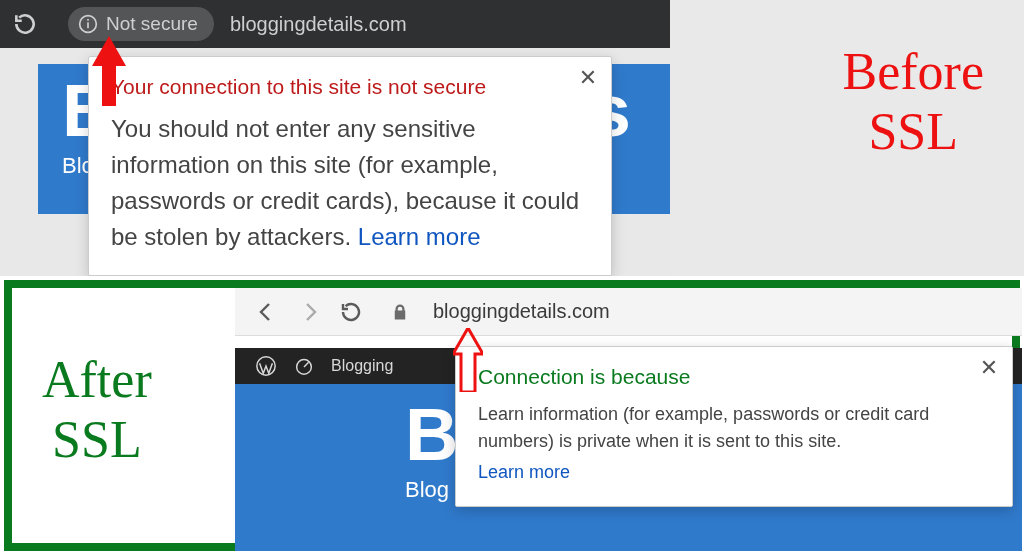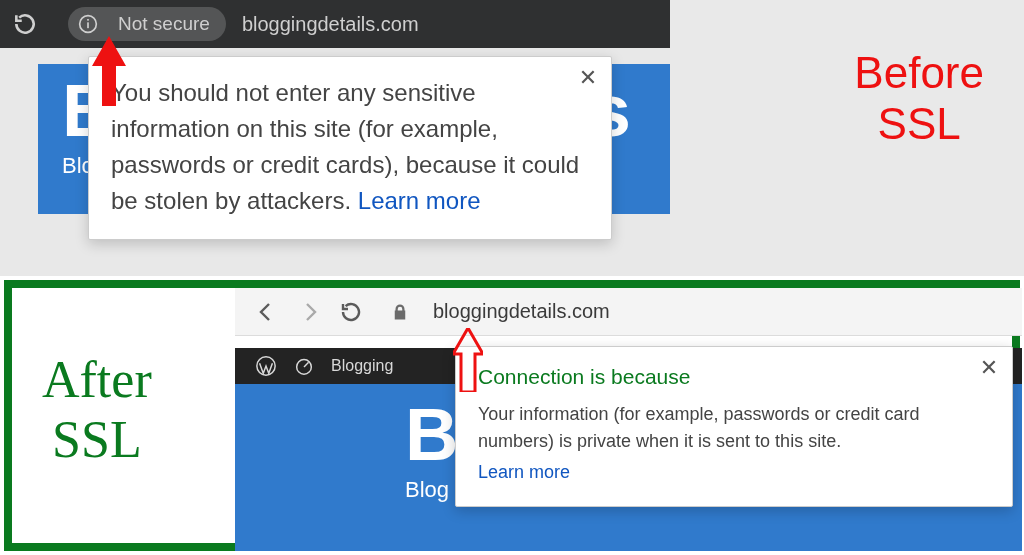--- a/index.html
+++ b/index.html
@@ -5,37 +5,37 @@
   * { box-sizing: border-box; margin: 0; padding: 0; }
   body { font-family: "Segoe UI", Arial, sans-serif; width: 1024px; height: 555px; overflow: hidden; background: #fff; }
 
   .stage { width: 1024px; height: 555px; position: relative; }
 
   
   .top { position: absolute; left: 0; top: 0; width: 1024px; height: 276px; background: #e9e9e9; overflow: hidden; }
   .top-left-clip { position: absolute; left: 0; top: 0; width: 670px; height: 276px; overflow: hidden; }
   .dark-bar { position: absolute; left: 0; top: 0; width: 670px; height: 48px; background: #2f3031; display: flex; align-items: center; }
   .reload { width: 26px; height: 26px; margin-left: 12px; color: #cfcfcf; }
-  .not-secure-badge { margin-left: 30px; background: #545556; border-radius: 18px; height: 34px; padding: 0 16px 0 10px; display: flex; align-items: center; gap: 20px; color: #cfcfcf; font-size: 19px; }
+  .not-secure-badge { margin-left: 30px; background: #545556; border-radius: 18px; height: 34px; padding: 0 16px 0 10px; display: flex; align-items: center; gap: 8px; color: #cfcfcf; font-size: 19px; }
   .info-icon { width: 20px; height: 20px; fill: #cfcfcf; }
   .url-dark { color: #cfcfcf; font-size: 20px; margin-left: 16px; }
 
   .site-bg-top { position: absolute; left: 0; top: 48px; width: 670px; height: 228px; background: #e8e8e8; }
   .site-banner-top { position: absolute; left: 38px; top: 16px; width: 632px; height: 150px; background: #307acc; color: #fff; }
   .site-title-top { font-size: 74px; font-weight: 800; letter-spacing: 1px; padding: 4px 24px 0; white-space: nowrap; }
   .site-tag-top { font-size: 22px; padding: 0 24px; }
 
   .popup-top { position: absolute; left: 88px; top: 56px; width: 524px; background: #fff; border: 1px solid #ccc; border-radius: 2px; box-shadow: 0 4px 14px rgba(0,0,0,.18); padding: 18px 22px 20px; }
   .popup-top-title { color: #bd1a1a; font-size: 21px; margin-bottom: 12px; }
   .popup-top-body { color: #444; font-size: 24px; line-height: 1.5; }
   .popup-top .learn { color: #1056c0; cursor: pointer; }
   .popup-top .close-btn { position: absolute; top: 8px; right: 10px; width: 26px; height: 26px; color: #555; font-size: 22px; line-height: 22px; text-align: center; cursor: pointer; background: transparent; border: none; }
 
   .red-arrow { position: absolute; left: 92px; top: 36px; z-index: 10; }
-  .before-label { position: absolute; right: 40px; top: 48px; color: #e11; font-size: 44px; line-height: 1.15; text-align: center; font-weight: 400; font-family: Liberation Sans, sans-serif; }
+  .before-label { position: absolute; right: 40px; top: 42px; color: #e11; font-size: 52px; line-height: 1.15; text-align: center; font-weight: 400; font-family: Liberation Serif, serif; }
 
   
   .bottom { position: absolute; left: 0; top: 276px; width: 1024px; height: 279px; background: #fff; }
   .green-frame { position: absolute; left: 4px; right: 4px; top: 4px; bottom: 4px; border: 8px solid #0a7a1f; }
   .after-label { position: absolute; left: 30px; top: 62px; color: #0a7a1f; font-size: 52px; line-height: 1.15; text-align: center; font-weight: 400; font-family: Georgia, 'Times New Roman', serif; }
 
   .bot-clip { position: absolute; left: 223px; top: 0; width: 787px; height: 263px; overflow: hidden; }
 
   .light-bar { position: absolute; left: 0; top: 0; width: 787px; height: 48px; background: #f4f4f4; border-bottom: 1px solid #dcdcdc; display: flex; align-items: center; gap: 18px; padding-left: 20px; }
   .nav-btn { width: 24px; height: 24px; color: #5b5b5b; cursor: pointer; }
@@ -83,20 +83,21 @@
 
       <div class="site-bg-top">
         <div class="site-banner-top">
           <div class="site-title-top">Bloggingdetails</div>
           <div class="site-tag-top">Blog</div>
         </div>
       </div>
 
       <div class="popup-top">
         <button class="close-btn">✕</button>
+        <div class="popup-top-title">Your connection to this site is not secure</div>
         <div class="popup-top-body">
           <span>You should not enter any sensitive information on this site (for example, passwords or credit cards), because it could be stolen by attackers. </span><span class="learn">Learn more</span>
         </div>
       </div>
 
       <svg class="red-arrow" width="34" height="70" viewBox="0 0 34 70">
         <polygon points="17,0 34,30 24,30 24,70 10,70 10,30 0,30" fill="#e11"></polygon>
       </svg>
     </div>
 
@@ -139,21 +140,21 @@
 
         <div class="site-banner-bot">
           <div class="site-title-bot">Bloggingdetails</div>
           <div class="site-tag-bot">Blog</div>
         </div>
 
         <div class="popup-bot">
           <button class="close-btn">✕</button>
           <div class="popup-bot-title">Connection is because</div>
           <div class="popup-bot-body">
-            <span>Your information (for example, passwords or credit card numbers) is private when it is sent to this site.</span>
+            <span>Learn information (for example, passwords or credit card numbers) is private when it is sent to this site.</span>
             <span class="learn">Learn more</span>
           </div>
         </div>
 
         <svg class="red-arrow-bot" width="30" height="64" viewBox="0 0 30 64">
           <polygon points="15,0 30,26 22,26 22,64 8,64 8,26 0,26" fill="none" stroke="#e11" stroke-width="3"></polygon>
         </svg>
       </div>
     </div>
   </div>

